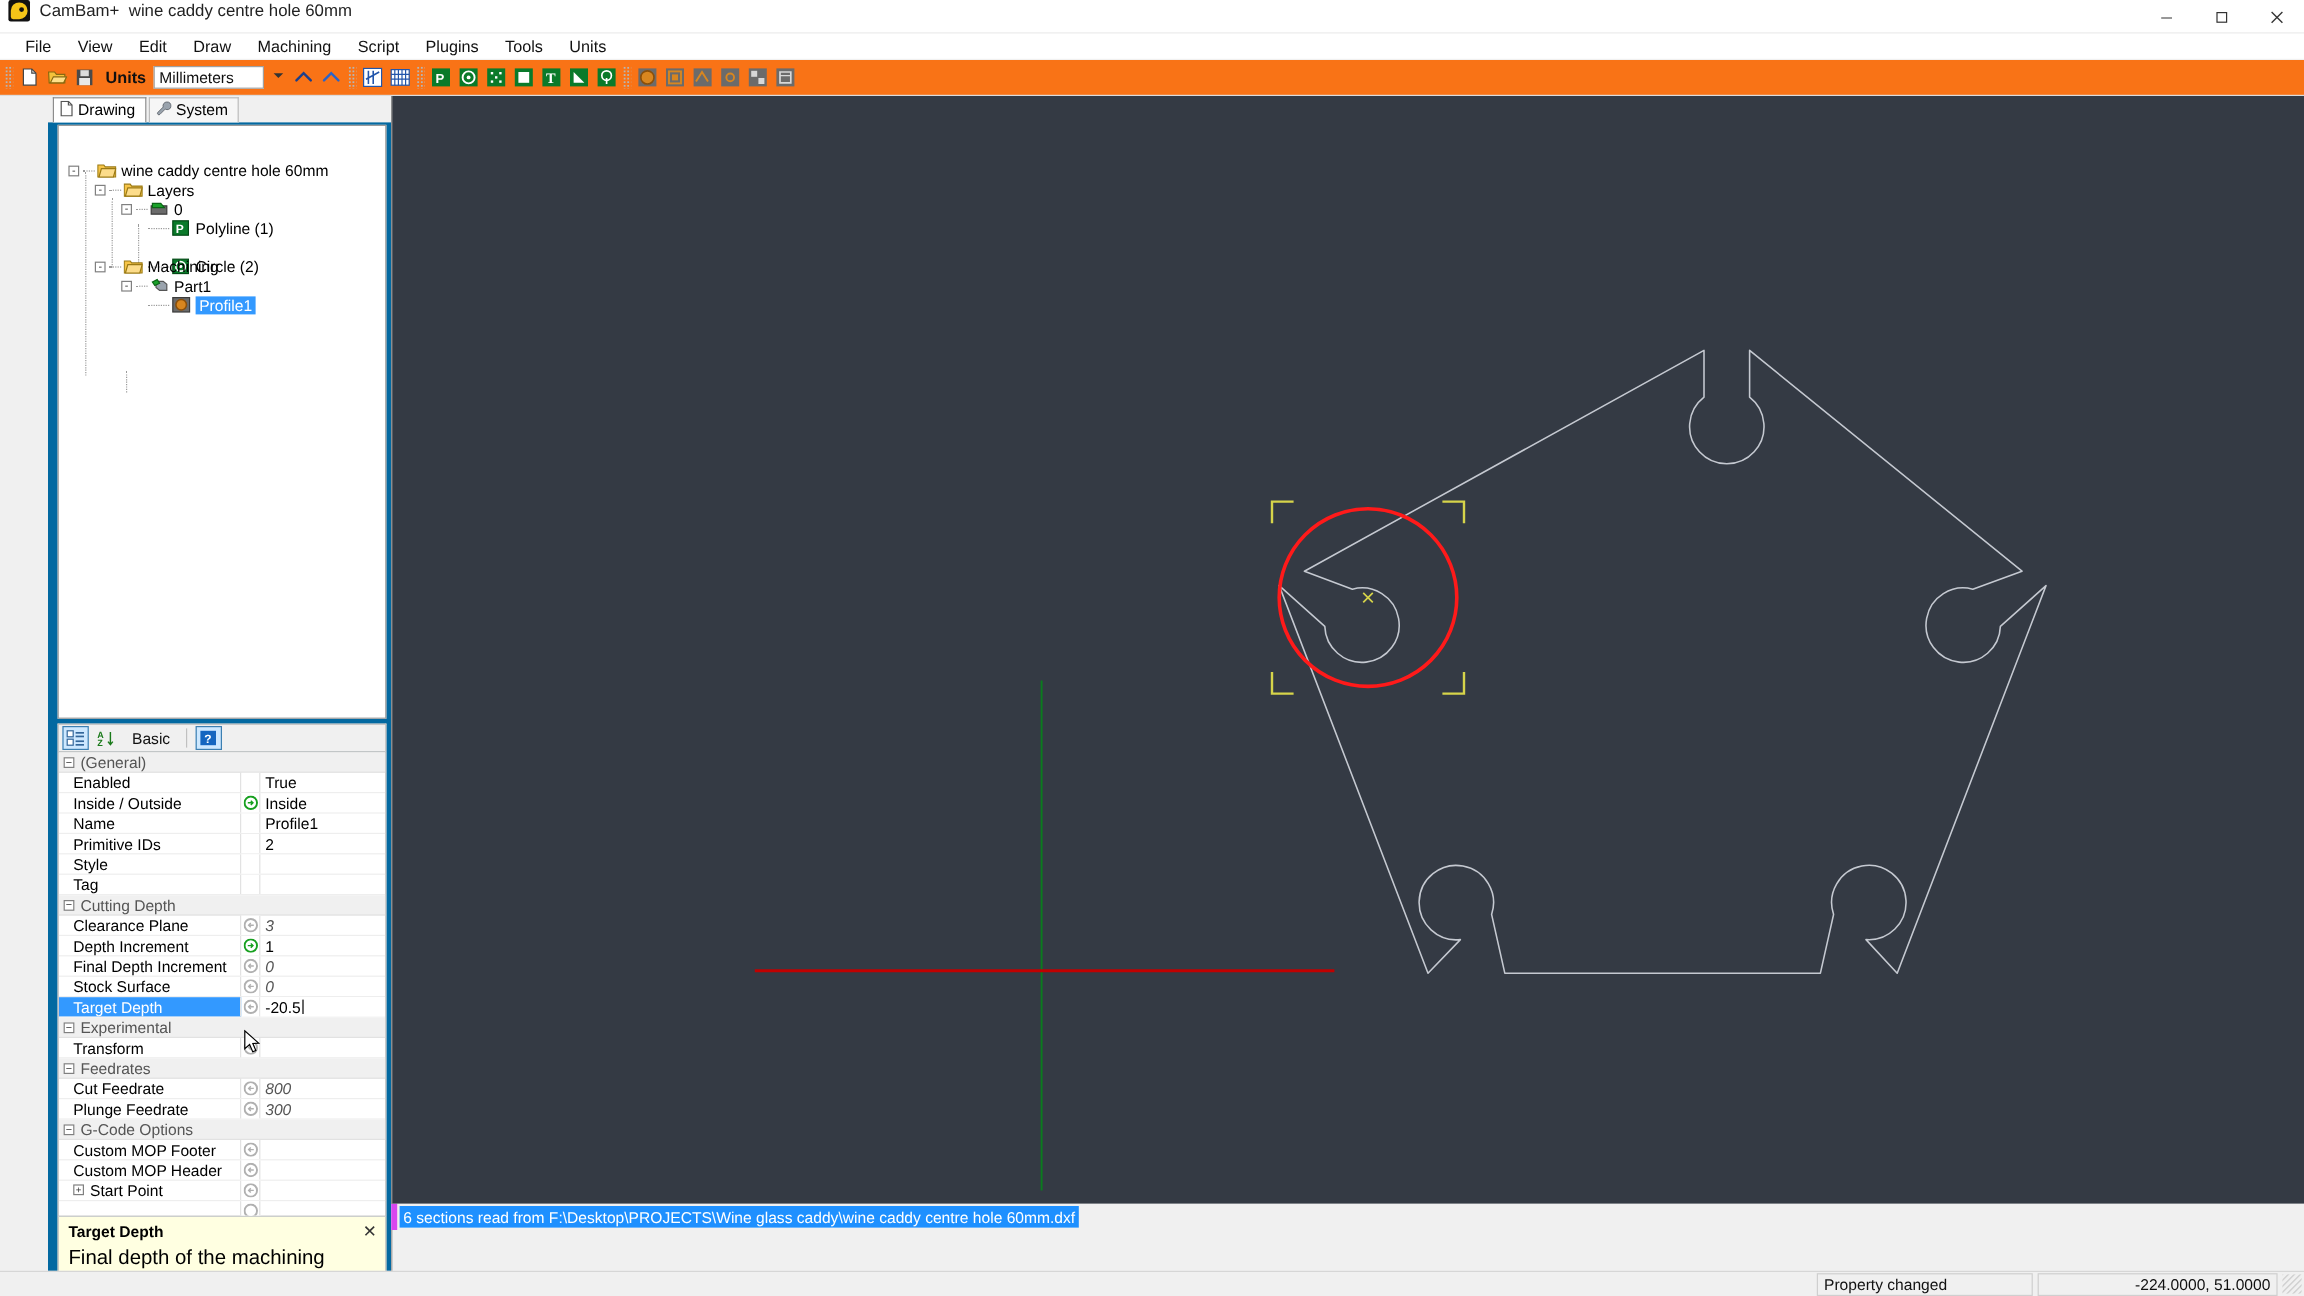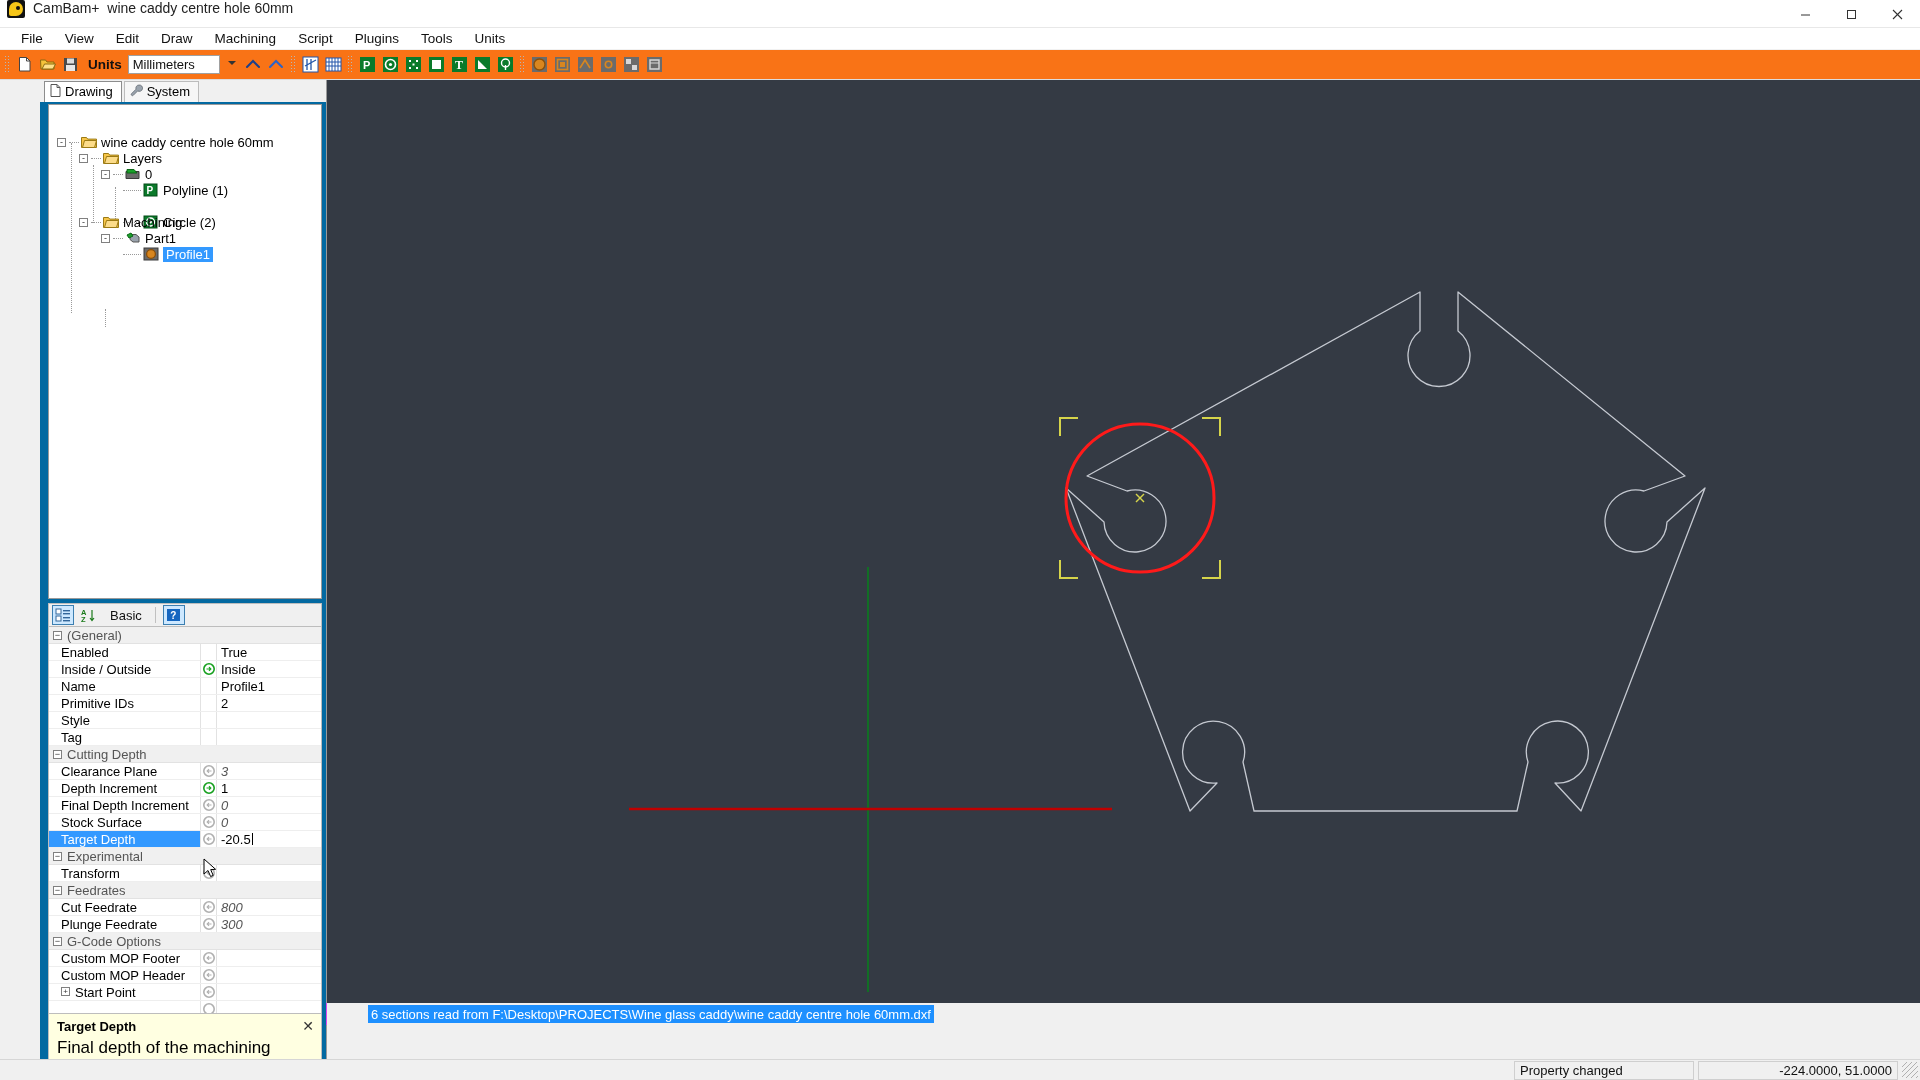--- a/index.html
+++ b/index.html
@@ -154,22 +154,21 @@
   
   #rightcol{ flex:1 1 auto; display:flex; flex-direction:column; background:#f0f0f0;}
   #viewport{
     flex:1 1 auto; background:#343a44; position:relative; overflow:hidden;
     border-left:1px solid #9a9a9a;
   }
   #viewport svg{ position:absolute; left:0; top:0; }
 
   #msgbar{
     height:22px; background:#f0f0f0; display:flex; align-items:center;
-    border-left:1px solid #d946ef;
-    padding-left:39px;
+    border-left:5px solid #d946ef;
   }
   #msgtext{
     background:#1e90ff; color:#fff; font-size:13px; height:18px;
     display:flex; align-items:center; padding:0 3px; margin-left:2px; white-space:nowrap;
   }
   #viewbottom{ flex:0 0 60px; background:#f0f0f0; border-left:1px solid #9a9a9a;}
 
   
   #statusbar{
     position:absolute; left:0; bottom:0; width:1920px; height:21px;

